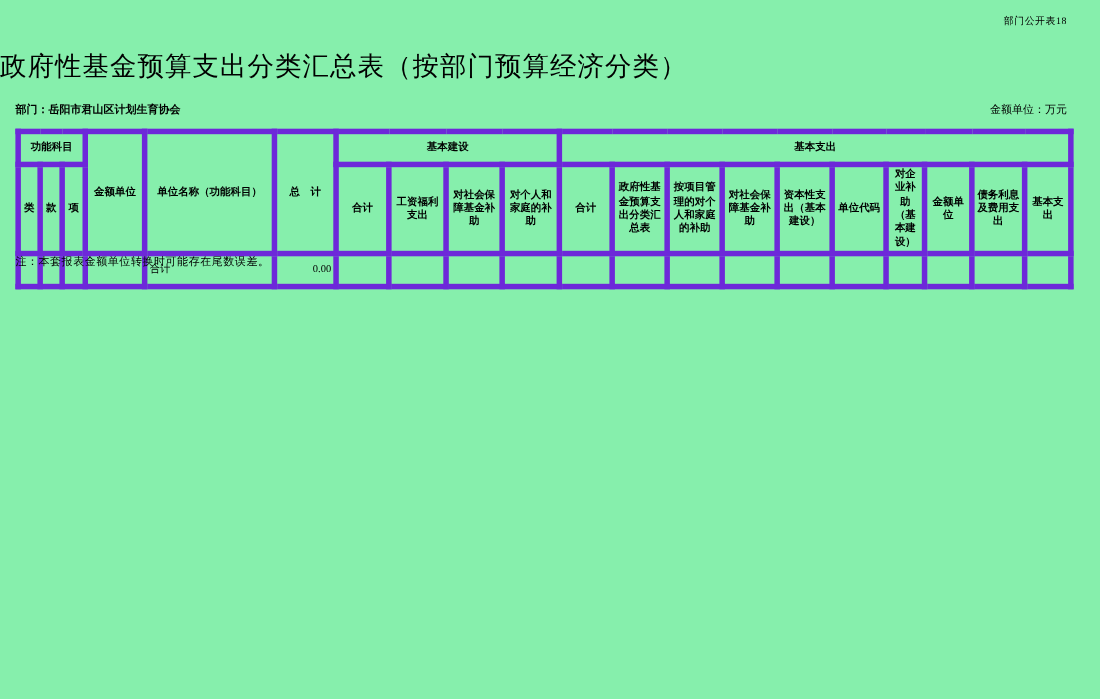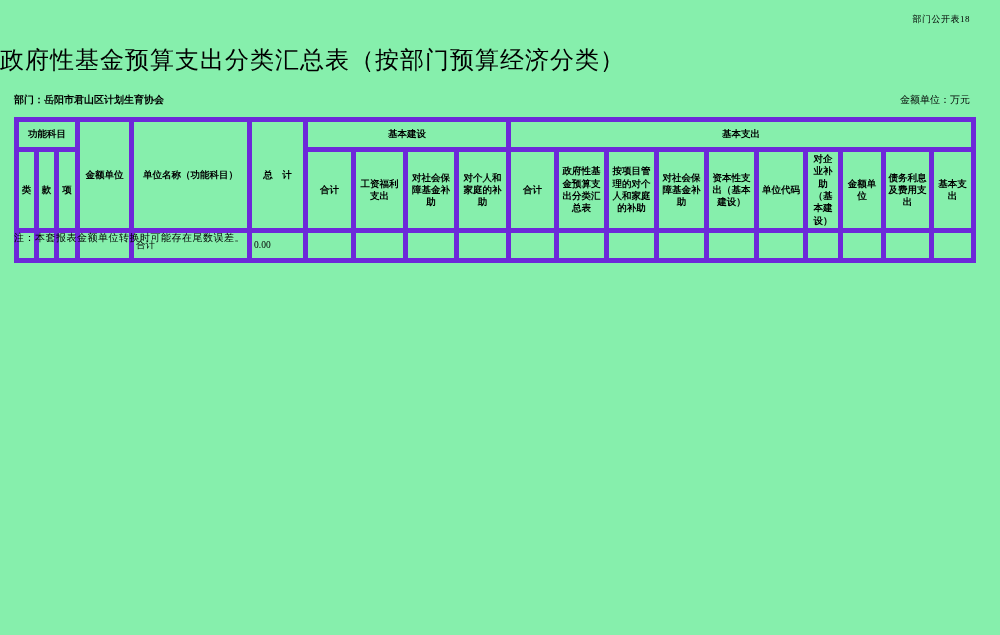--- a/index.html
+++ b/index.html
@@ -65,21 +65,21 @@
   }
   table.budget th {
     font-weight: bold;
     text-align: center;
   }
   table.budget td { font-weight: normal; }
   tr.hdr-row-1 { height: 30px; }
   tr.hdr-row-2 { height: 48px; }
   tr.data-row  { height: 30px; }
   td.cell-left  { text-align: left;  padding-left: 3px; }
-  td.cell-right { padding-right: 3px; }
+  td.cell-right { text-align: right; padding-right: 3px; }
   .footnote {
     position: absolute;
     top: 231px;
     left: 14px;
     font-size: 10px;
     letter-spacing: 0.5px;
     text-align: right;
   }
 </style>
 </head>

